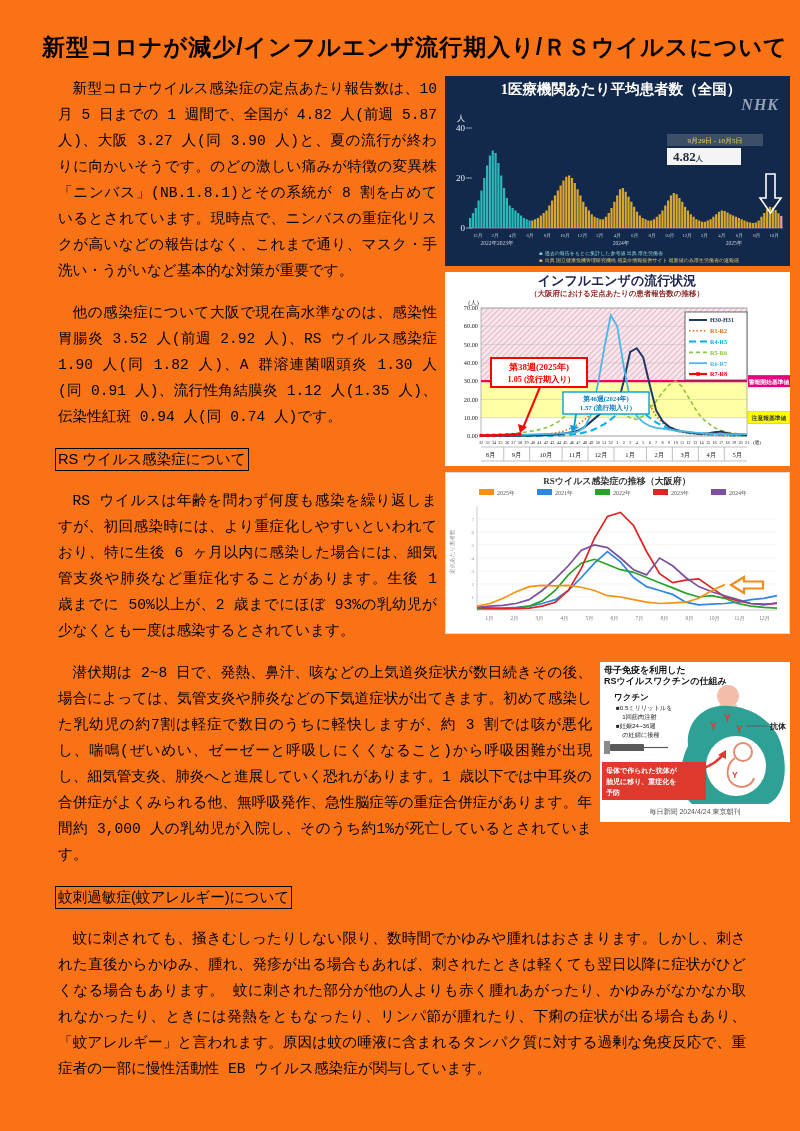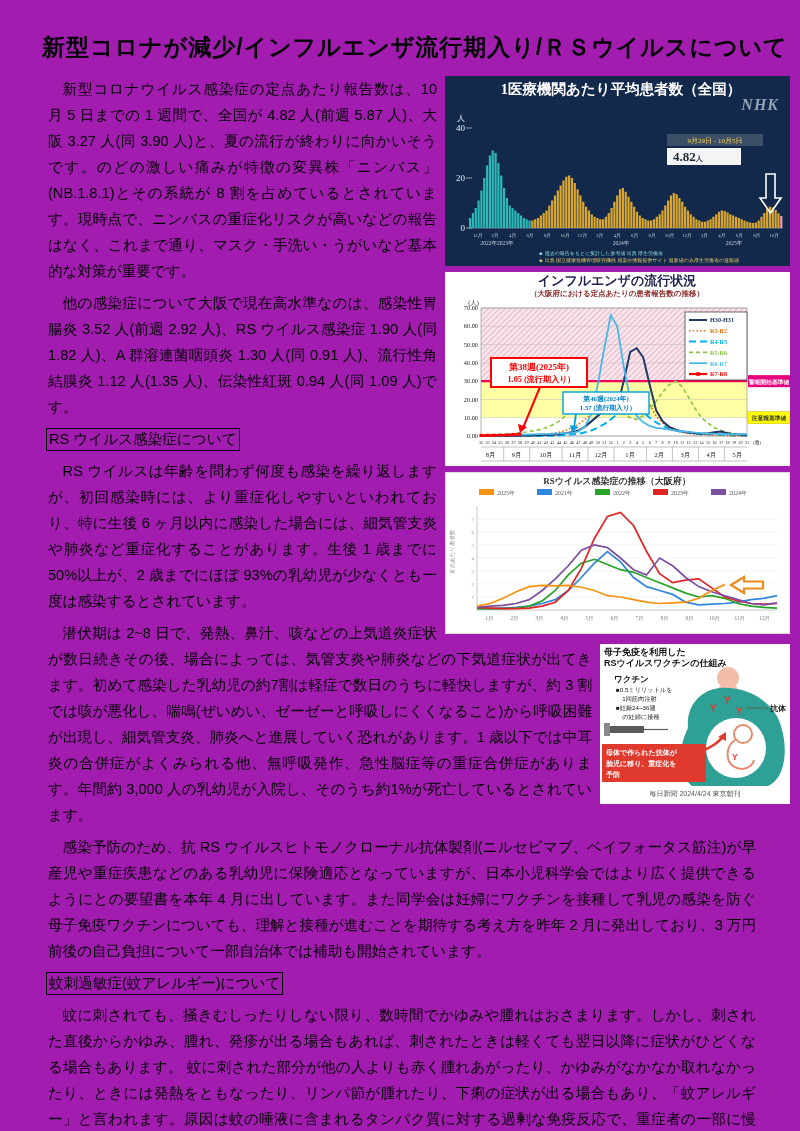--- a/index.html
+++ b/index.html
@@ -1,27 +1,27 @@
 <!DOCTYPE html>
 <html><head>
 <meta charset="utf-8">
 <style>
   html,body { margin:0; padding:0; background:#fff; }
   .page {
     position:relative; width:800px; height:1131px; box-sizing:border-box;
-    padding:30px 38px 0 42px; background:#a21caf; color:#000; overflow:hidden;
+    padding:30px 38px 0 42px; background:#f97316; color:#000; overflow:hidden;
     font-family:"Liberation Sans","DejaVu Sans",sans-serif;
     font-size:14.6px; line-height:26px; text-align:justify;
   }
   h1.title {
     font-size:23px; font-weight:700; text-align:center;
     margin:4px 0 16px; letter-spacing:1px; white-space:nowrap;
   }
-  p { margin:6px; text-indent:1em; }
-  .sec-head { margin:4px; }
+  p { margin:16px; text-indent:1em;font-family:Liberation Mono, monospace; }
+  .sec-head { margin:13px; }
   .sec-head span { border:1.5px solid #000; display:inline-block; line-height:21px; padding:0 2px; }
   aside.charts { float:right; width:347px; margin:0 -30px 2px 8px;font-family:Liberation Serif, serif; }
   aside.info   { float:right; clear:right; width:192px; margin:2px -30px 2px 8px; }
   figure { margin:0 0 6px 0; }
   svg { display:block; }
 </style>
 </head>
 <body>
 
 <div class="page">
@@ -370,21 +370,21 @@
             <polyline points="32,136.7 45.04347826086956,136.7 58.086956521739125,136.7 71.13043478260869,136.05 84.17391304347825,134.1 97.21739130434783,128.9 110.26086956521739,118.5 123.30434782608695,102.9 136.3478260869565,91.19999999999999 149.39130434782606,87.30000000000001 162.43478260869566,92.5 175.47826086956522,97.69999999999999 188.52173913043478,100.30000000000001 201.56521739130434,105.5 214.6086956521739,110.7 227.65217391304347,115.9 240.69565217391303,121.1 253.7391304347826,125 266.78260869565213,123.7 279.82608695652175,126.3 292.8695652173913,131.5 305.9130434782609,134.1 318.95652173913044,135.4 332,136.05" fill="none" stroke="#28a228" stroke-width="1.7"></polyline>
             <polyline points="32,135.4 45.04347826086956,136.05 58.086956521739125,136.7 71.13043478260869,136.7 84.17391304347825,136.05 97.21739130434783,134.1 110.26086956521739,130.2 123.30434782608695,118.5 136.3478260869565,96.4 149.39130434782606,66.5 162.43478260869566,44.39999999999999 175.47826086956522,40.5 188.52173913043478,53.5 201.56521739130434,79.5 214.6086956521739,101.6 227.65217391304347,110.7 240.69565217391303,108.1 253.7391304347826,106.8 266.78260869565213,115.9 279.82608695652175,125 292.8695652173913,128.9 305.9130434782609,131.5 318.95652173913044,132.15 332,131.5" fill="none" stroke="#e02424" stroke-width="1.7"></polyline>
             <polyline points="32,135.4 45.04347826086956,134.1 58.086956521739125,133.45 71.13043478260869,131.5 84.17391304347825,127.6 97.21739130434783,118.5 110.26086956521739,106.8 123.30434782608695,93.80000000000001 136.3478260869565,78.2 149.39130434782606,73 162.43478260869566,75.6 175.47826086956522,86 188.52173913043478,97.69999999999999 201.56521739130434,102.9 214.6086956521739,86 227.65217391304347,93.80000000000001 240.69565217391303,105.5 253.7391304347826,114.6 266.78260869565213,119.8 279.82608695652175,123.7 292.8695652173913,127.6 305.9130434782609,131.5 318.95652173913044,132.8 332,130.85" fill="none" stroke="#7d4fa0" stroke-width="1.7"></polyline>
             <polyline points="32,134.1 45.04347826086956,131.5 58.086956521739125,126.3 71.13043478260869,119.8 84.17391304347825,114.6 97.21739130434783,113.3 110.26086956521739,113.95 123.30434782608695,113.3 136.3478260869565,115.25 149.39130434782606,118.5 162.43478260869566,123.7 175.47826086956522,125 188.52173913043478,127.6 201.56521739130434,130.2 214.6086956521739,131.5 227.65217391304347,130.85 240.69565217391303,130.2 253.7391304347826,126.3 266.78260869565213,118.5 279.82608695652175,112.65" fill="none" stroke="#f5920f" stroke-width="1.7"></polyline>
             <path d="M286,113 l13,-8 v4.5 h19 v7 h-19 v4.5 z" fill="#fff" stroke="#f08c1e" stroke-width="2.2"></path>
           </svg>
         </figure>
     </aside>
 
     <p>新型コロナウイルス感染症の定点あたり報告数は、10 月 5 日までの 1 週間で、全国が 4.82 人(前週 5.87 人)、大阪 3.27 人(同 3.90 人)と、夏の流行が終わりに向かいそうです。のどの激しい痛みが特徴の変異株「ニンバス」(NB.1.8.1)とその系統が 8 割を占めているとされています。現時点で、ニンバスの重症化リスクが高いなどの報告はなく、これまで通り、マスク・手洗い・うがいなど基本的な対策が重要です。</p>
-    <p>他の感染症について大阪で現在高水準なのは、感染性胃腸炎 3.52 人(前週 2.92 人)、RS ウイルス感染症 1.90 人(同 1.82 人)、A 群溶連菌咽頭炎 1.30 人(同 0.91 人)、流行性角結膜炎 1.12 人(1.35 人)、伝染性紅斑 0.94 人(同 1.09 人)です。</p>
+    <p>他の感染症について大阪で現在高水準なのは、感染性胃腸炎 3.52 人(前週 2.92 人)、RS ウイルス感染症 1.90 人(同 1.82 人)、A 群溶連菌咽頭炎 1.30 人(同 0.91 人)、流行性角結膜炎 1.12 人(1.35 人)、伝染性紅斑 0.94 人(同 0.74 人)です。</p>
 
     <div class="sec-head"><span>RS ウイルス感染症について</span></div>
 
     <p>RS ウイルスは年齢を問わず何度も感染を繰り返しますが、初回感染時には、より重症化しやすいといわれており、特に生後 6 ヶ月以内に感染した場合には、細気管支炎や肺炎など重症化することがあります。生後 1 歳までに 50%以上が、2 歳までにほぼ 93%の乳幼児が少なくとも一度は感染するとされています。</p>
 
     <aside class="info">
         <svg viewBox="0 0 190 160" width="190" height="160">
           <rect x="0" y="0" width="190" height="160" fill="#fff"></rect>
           <text x="4" y="11" font-size="9" font-weight="bold" fill="#111">母子免疫を利用した</text>
           <text x="4" y="22" font-size="9" font-weight="bold" fill="#111">RSウイルスワクチンの仕組み</text>
@@ -412,20 +412,19 @@
           <polygon points="126,88 118,93 126,97" fill="#e0392e"></polygon>
           <rect x="2" y="100" width="104" height="38" fill="#e0392e"></rect>
           <text x="6" y="111" font-size="7" font-weight="bold" fill="#fff">母体で作られた抗体が</text>
           <text x="6" y="122" font-size="7" font-weight="bold" fill="#fff">胎児に移り、重症化を</text>
           <text x="6" y="133" font-size="7" font-weight="bold" fill="#fff">予防</text>
           <text x="95" y="152" text-anchor="middle" font-size="7" fill="#555">毎日新聞 2024/4/24 東京朝刊</text>
         </svg>
       </aside>
 
     <p>潜伏期は 2~8 日で、発熱、鼻汁、咳などの上気道炎症状が数日続きその後、場合によっては、気管支炎や肺炎などの下気道症状が出てきます。初めて感染した乳幼児の約7割は軽症で数日のうちに軽快しますが、約 3 割では咳が悪化し、喘鳴(ぜいめい、ゼーゼーと呼吸しにくくなること)から呼吸困難が出現し、細気管支炎、肺炎へと進展していく恐れがあります。1 歳以下では中耳炎の合併症がよくみられる他、無呼吸発作、急性脳症等の重症合併症があります。年間約 3,000 人の乳幼児が入院し、そのうち約1%が死亡しているとされています。</p>
-    <p>感染予防のため、抗 RS ウイルスヒトモノクローナル抗体製剤(ニルセビマブ、ベイフォータス筋注)が早産児や重症疾患などのある乳幼児に保険適応となっていますが、日本小児科学会ではより広く提供できるようにとの要望書を本年 4 月に出しています。また同学会は妊婦にワクチンを接種して乳児の感染を防ぐ母子免疫ワクチンについても、理解と接種が進むことを期待する考え方を昨年 2 月に発出しており、3 万円前後の自己負担について一部自治体では補助も開始されています。</p>
 
     <div class="sec-head"><span>蚊刺過敏症(蚊アレルギー)について</span></div>
 
     <p>蚊に刺されても、掻きむしったりしない限り、数時間でかゆみや腫れはおさまります。しかし、刺された直後からかゆみ、腫れ、発疹が出る場合もあれば、刺されたときは軽くても翌日以降に症状がひどくなる場合もあります。 蚊に刺された部分が他の人よりも赤く腫れあがったり、かゆみがなかなか取れなかったり、ときには発熱をともなったり、リンパ節が腫れたり、下痢の症状が出る場合もあり、「蚊アレルギー」と言われます。原因は蚊の唾液に含まれるタンパク質に対する過剰な免疫反応で、重症者の一部に慢性活動性 EB ウイルス感染症が関与しています。</p>
 
   </div>
 </div>
 
 </body></html>

